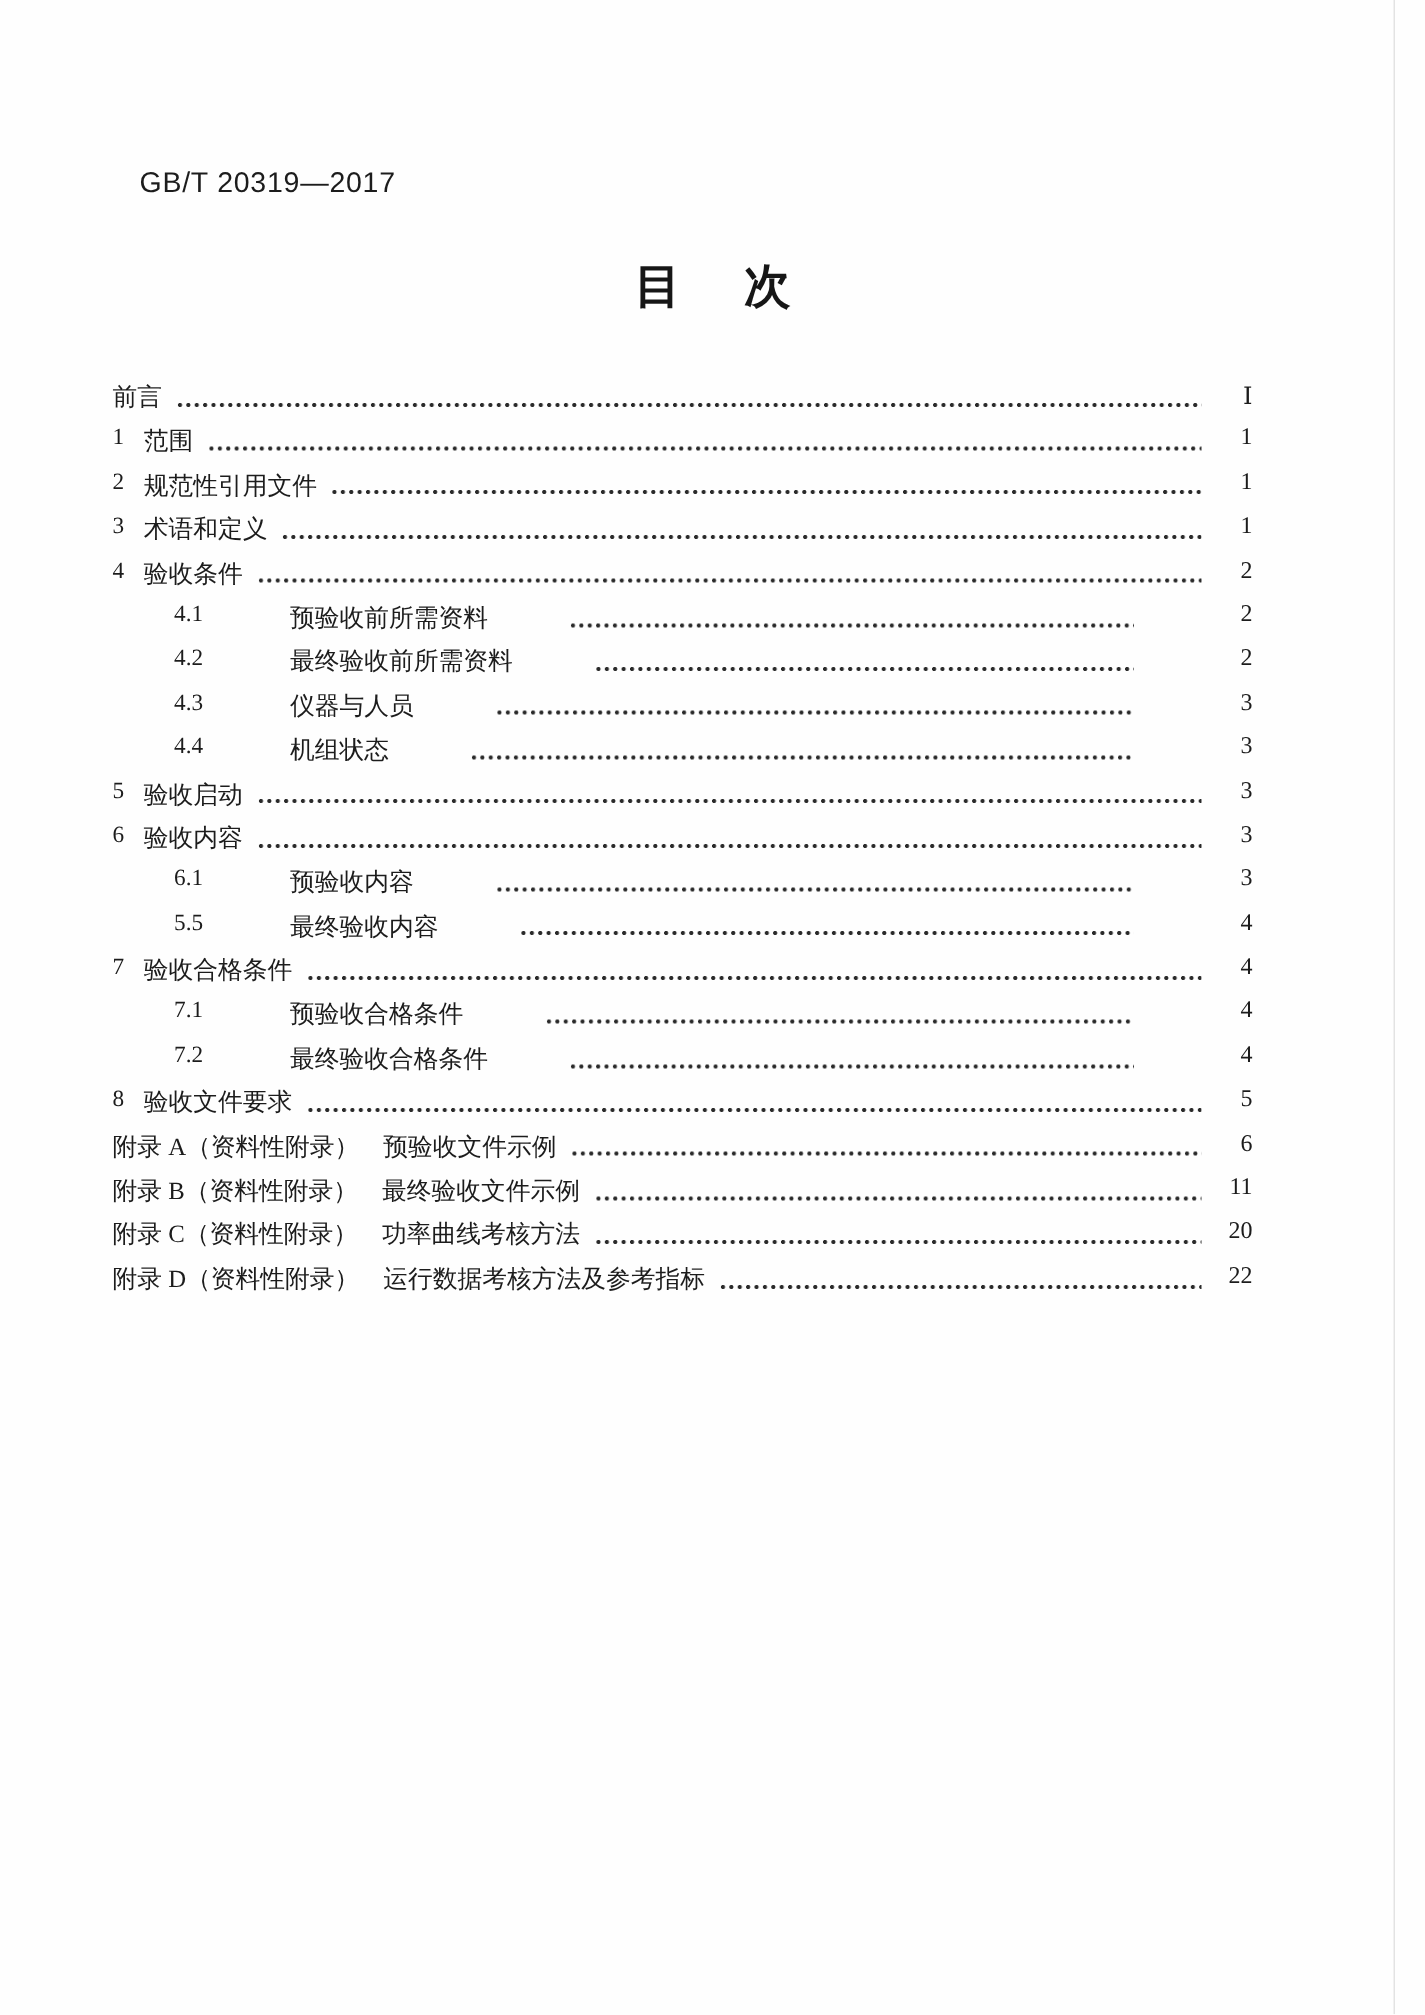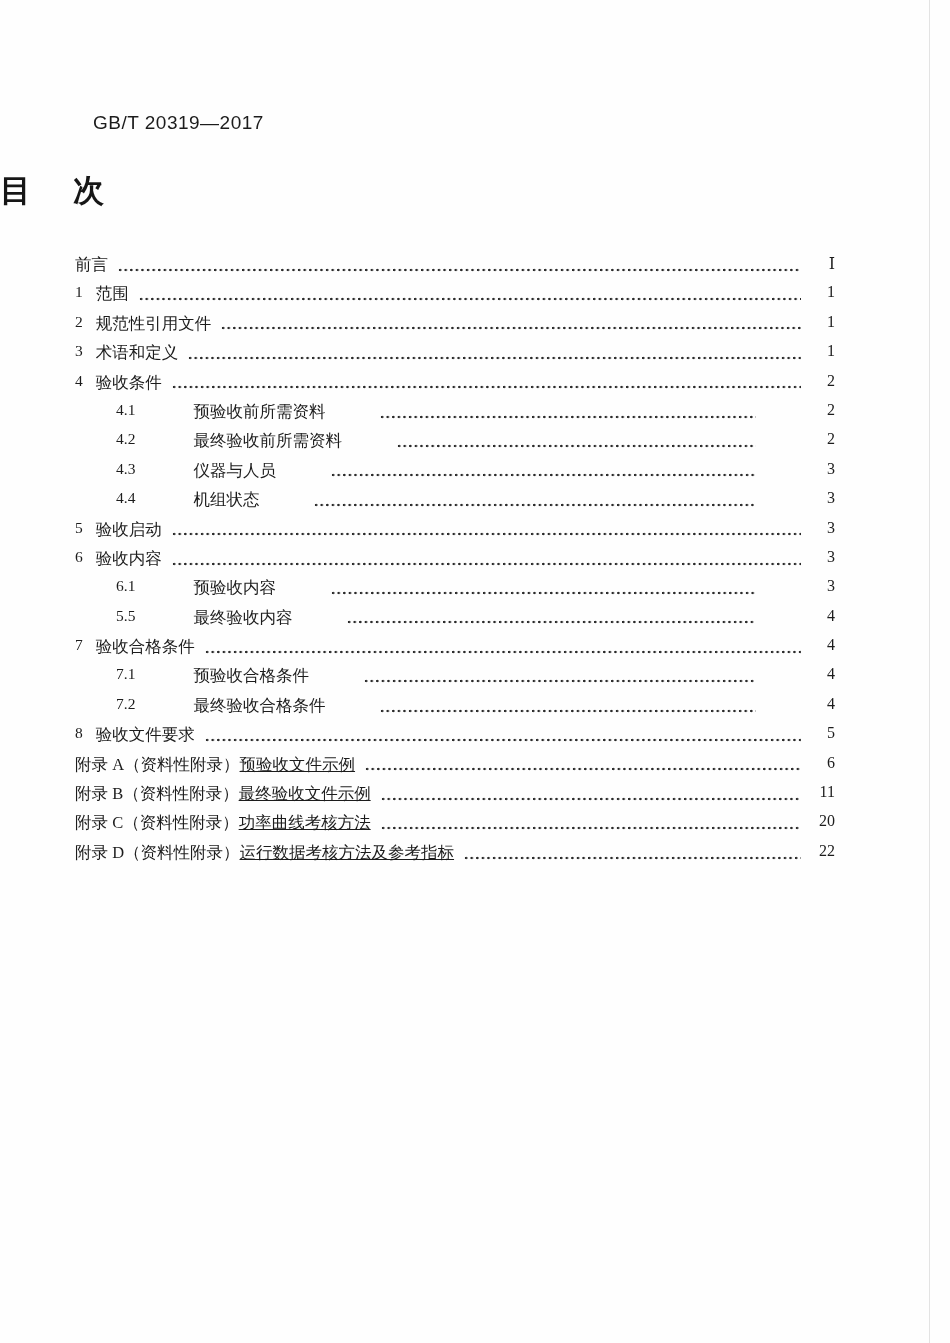--- a/index.html
+++ b/index.html
@@ -33,21 +33,21 @@
     font-size: 19px;
     letter-spacing: 0.5px;
     margin-top: 24px;
   }
   .title {
     position: absolute;
     top: 170px;
     left: 0;
     width: 100%;
     margin: 0;
-    text-align: left;
+    text-align: center;
     font-size: 31px;
     font-weight: bold;
     color: #161616;
   }
   .title .gap {
     display: inline-block;
     width: 42px;
   }
   .toc {
     position: absolute;
@@ -64,21 +64,21 @@
   }
   .row.sub {
     margin-left: 41px;
     gap: 45px;
   }
   .num {
     margin-right: 13px;
     font-size: 15.5px;
   }
   .sublabel {
-    text-decoration: underline;
+    margin-left: 16px;
   }
   .leader {
     flex: 1;
     align-self: center;
     height: 4px;
     margin: 2px 8px 0 10px;
     background-image: radial-gradient(circle at 2px 2px, #2a2a2a 1.15px, rgba(0,0,0,0) 1.6px);
     background-size: 5.6px 4px;
     background-repeat: repeat-x;
     background-position: left center;

